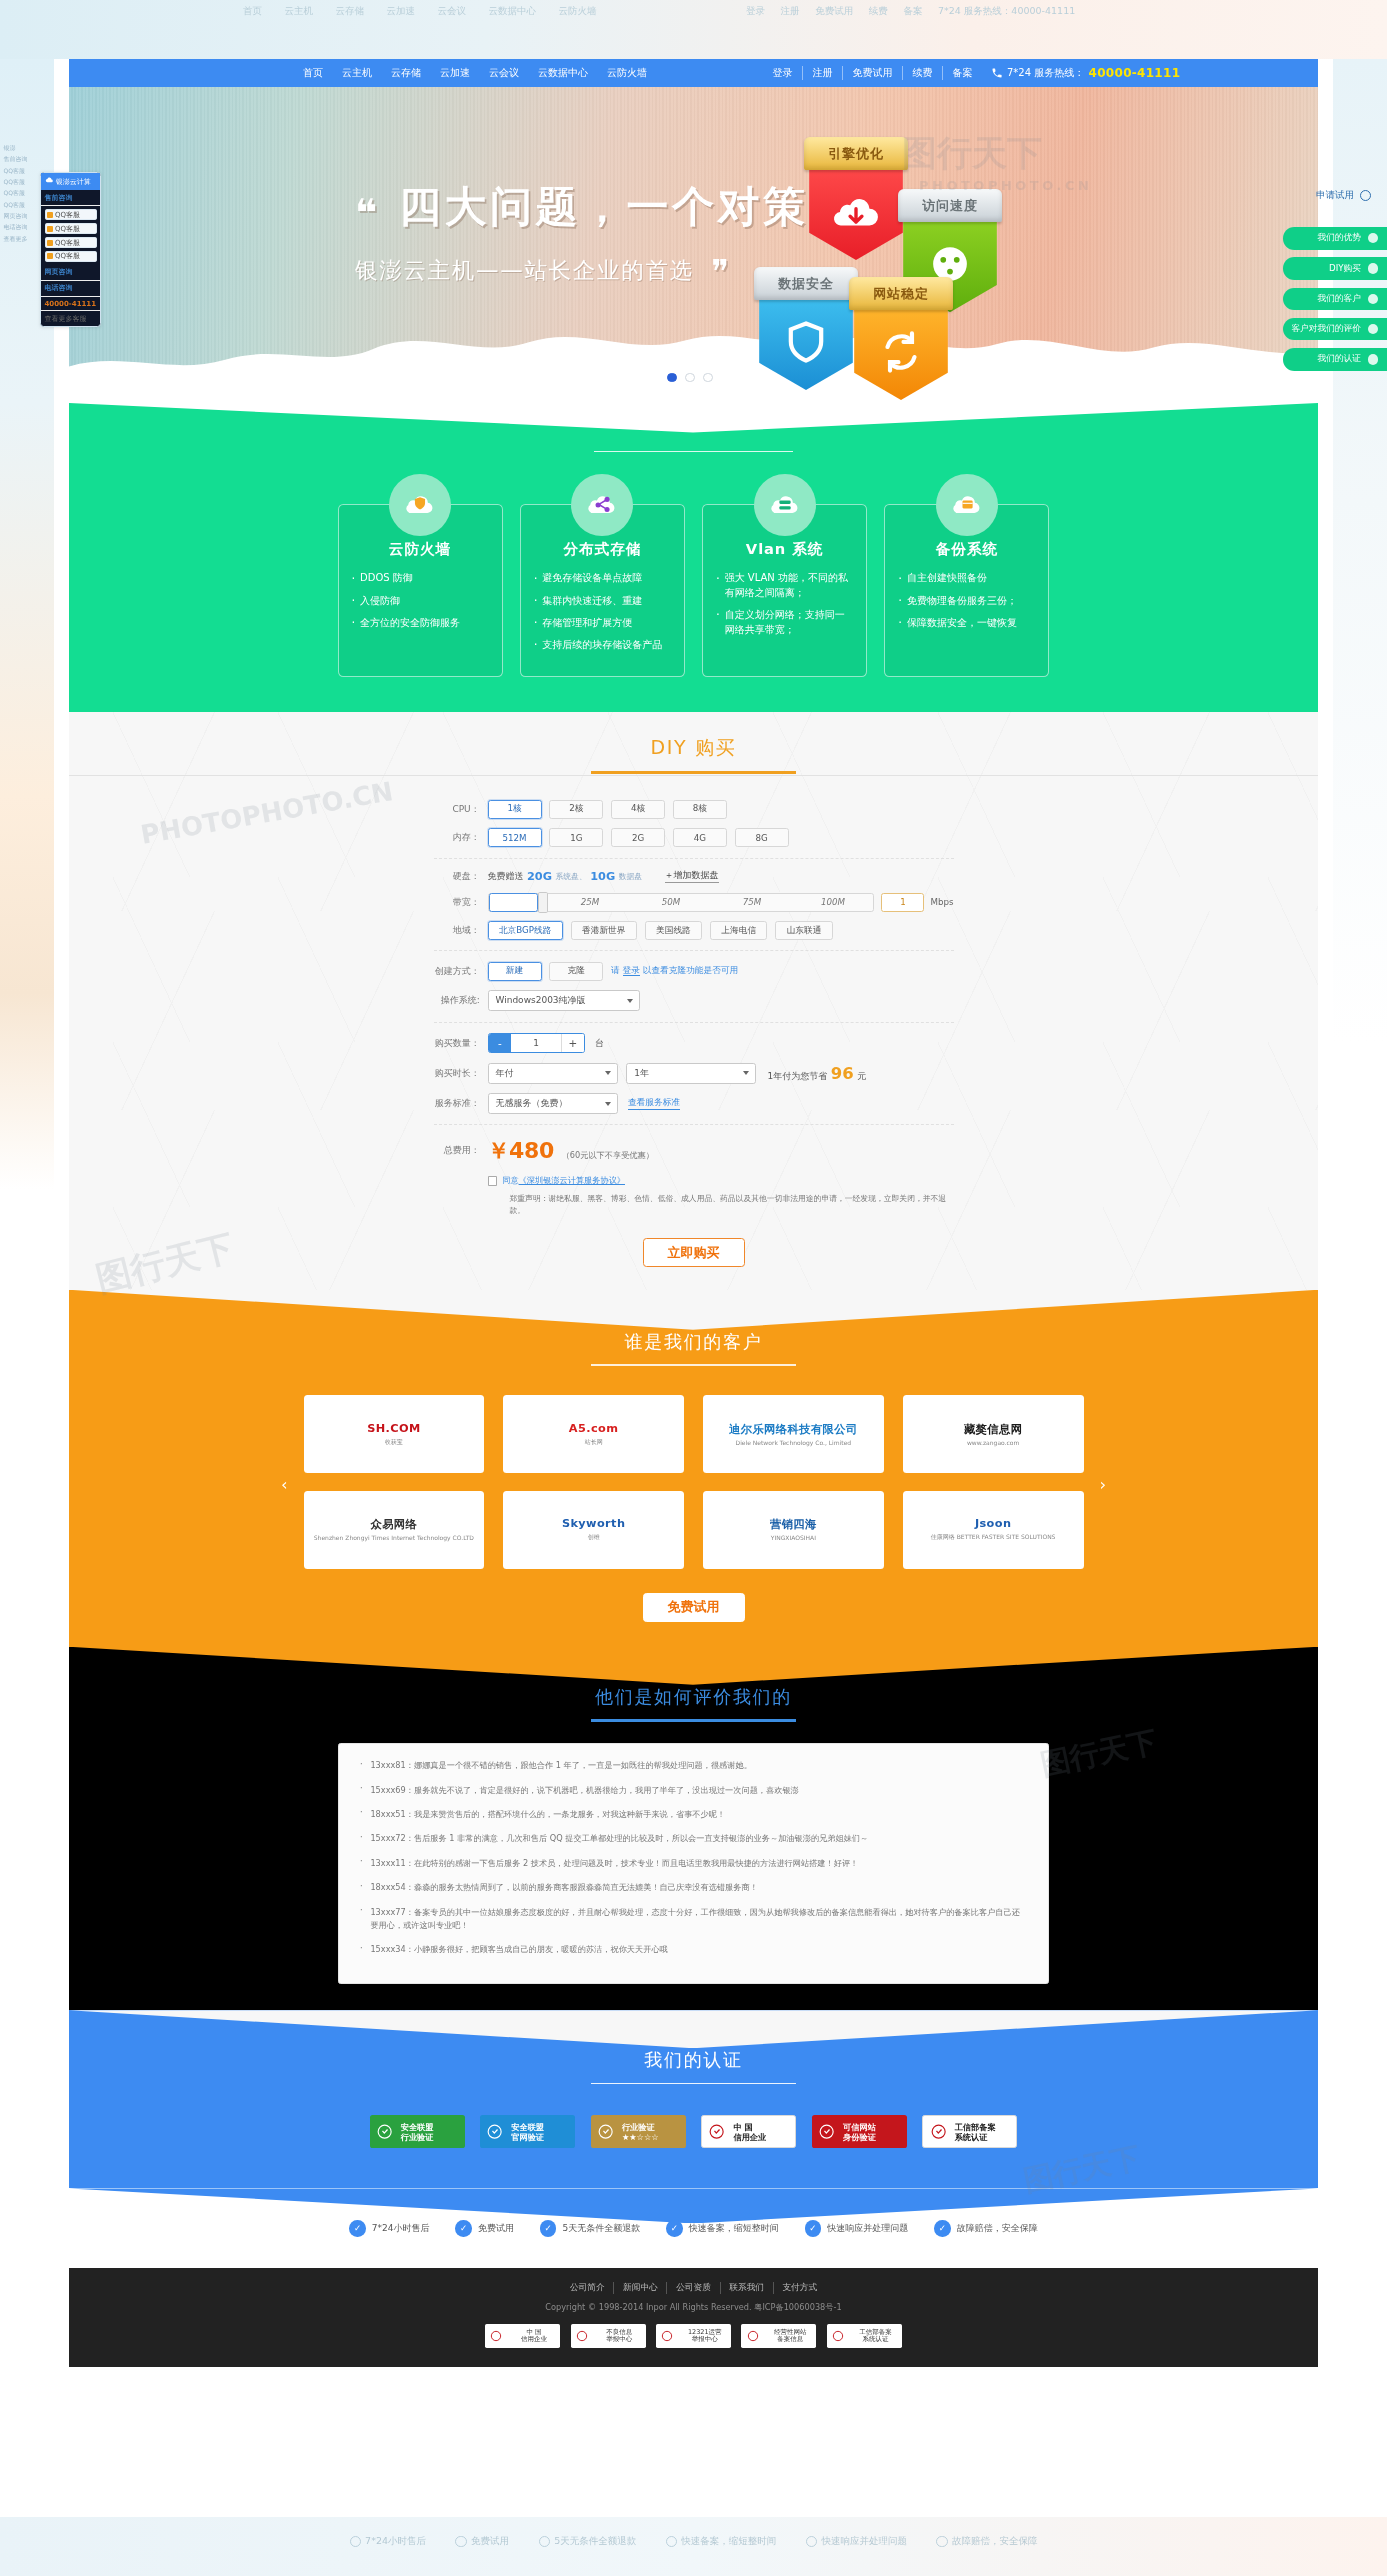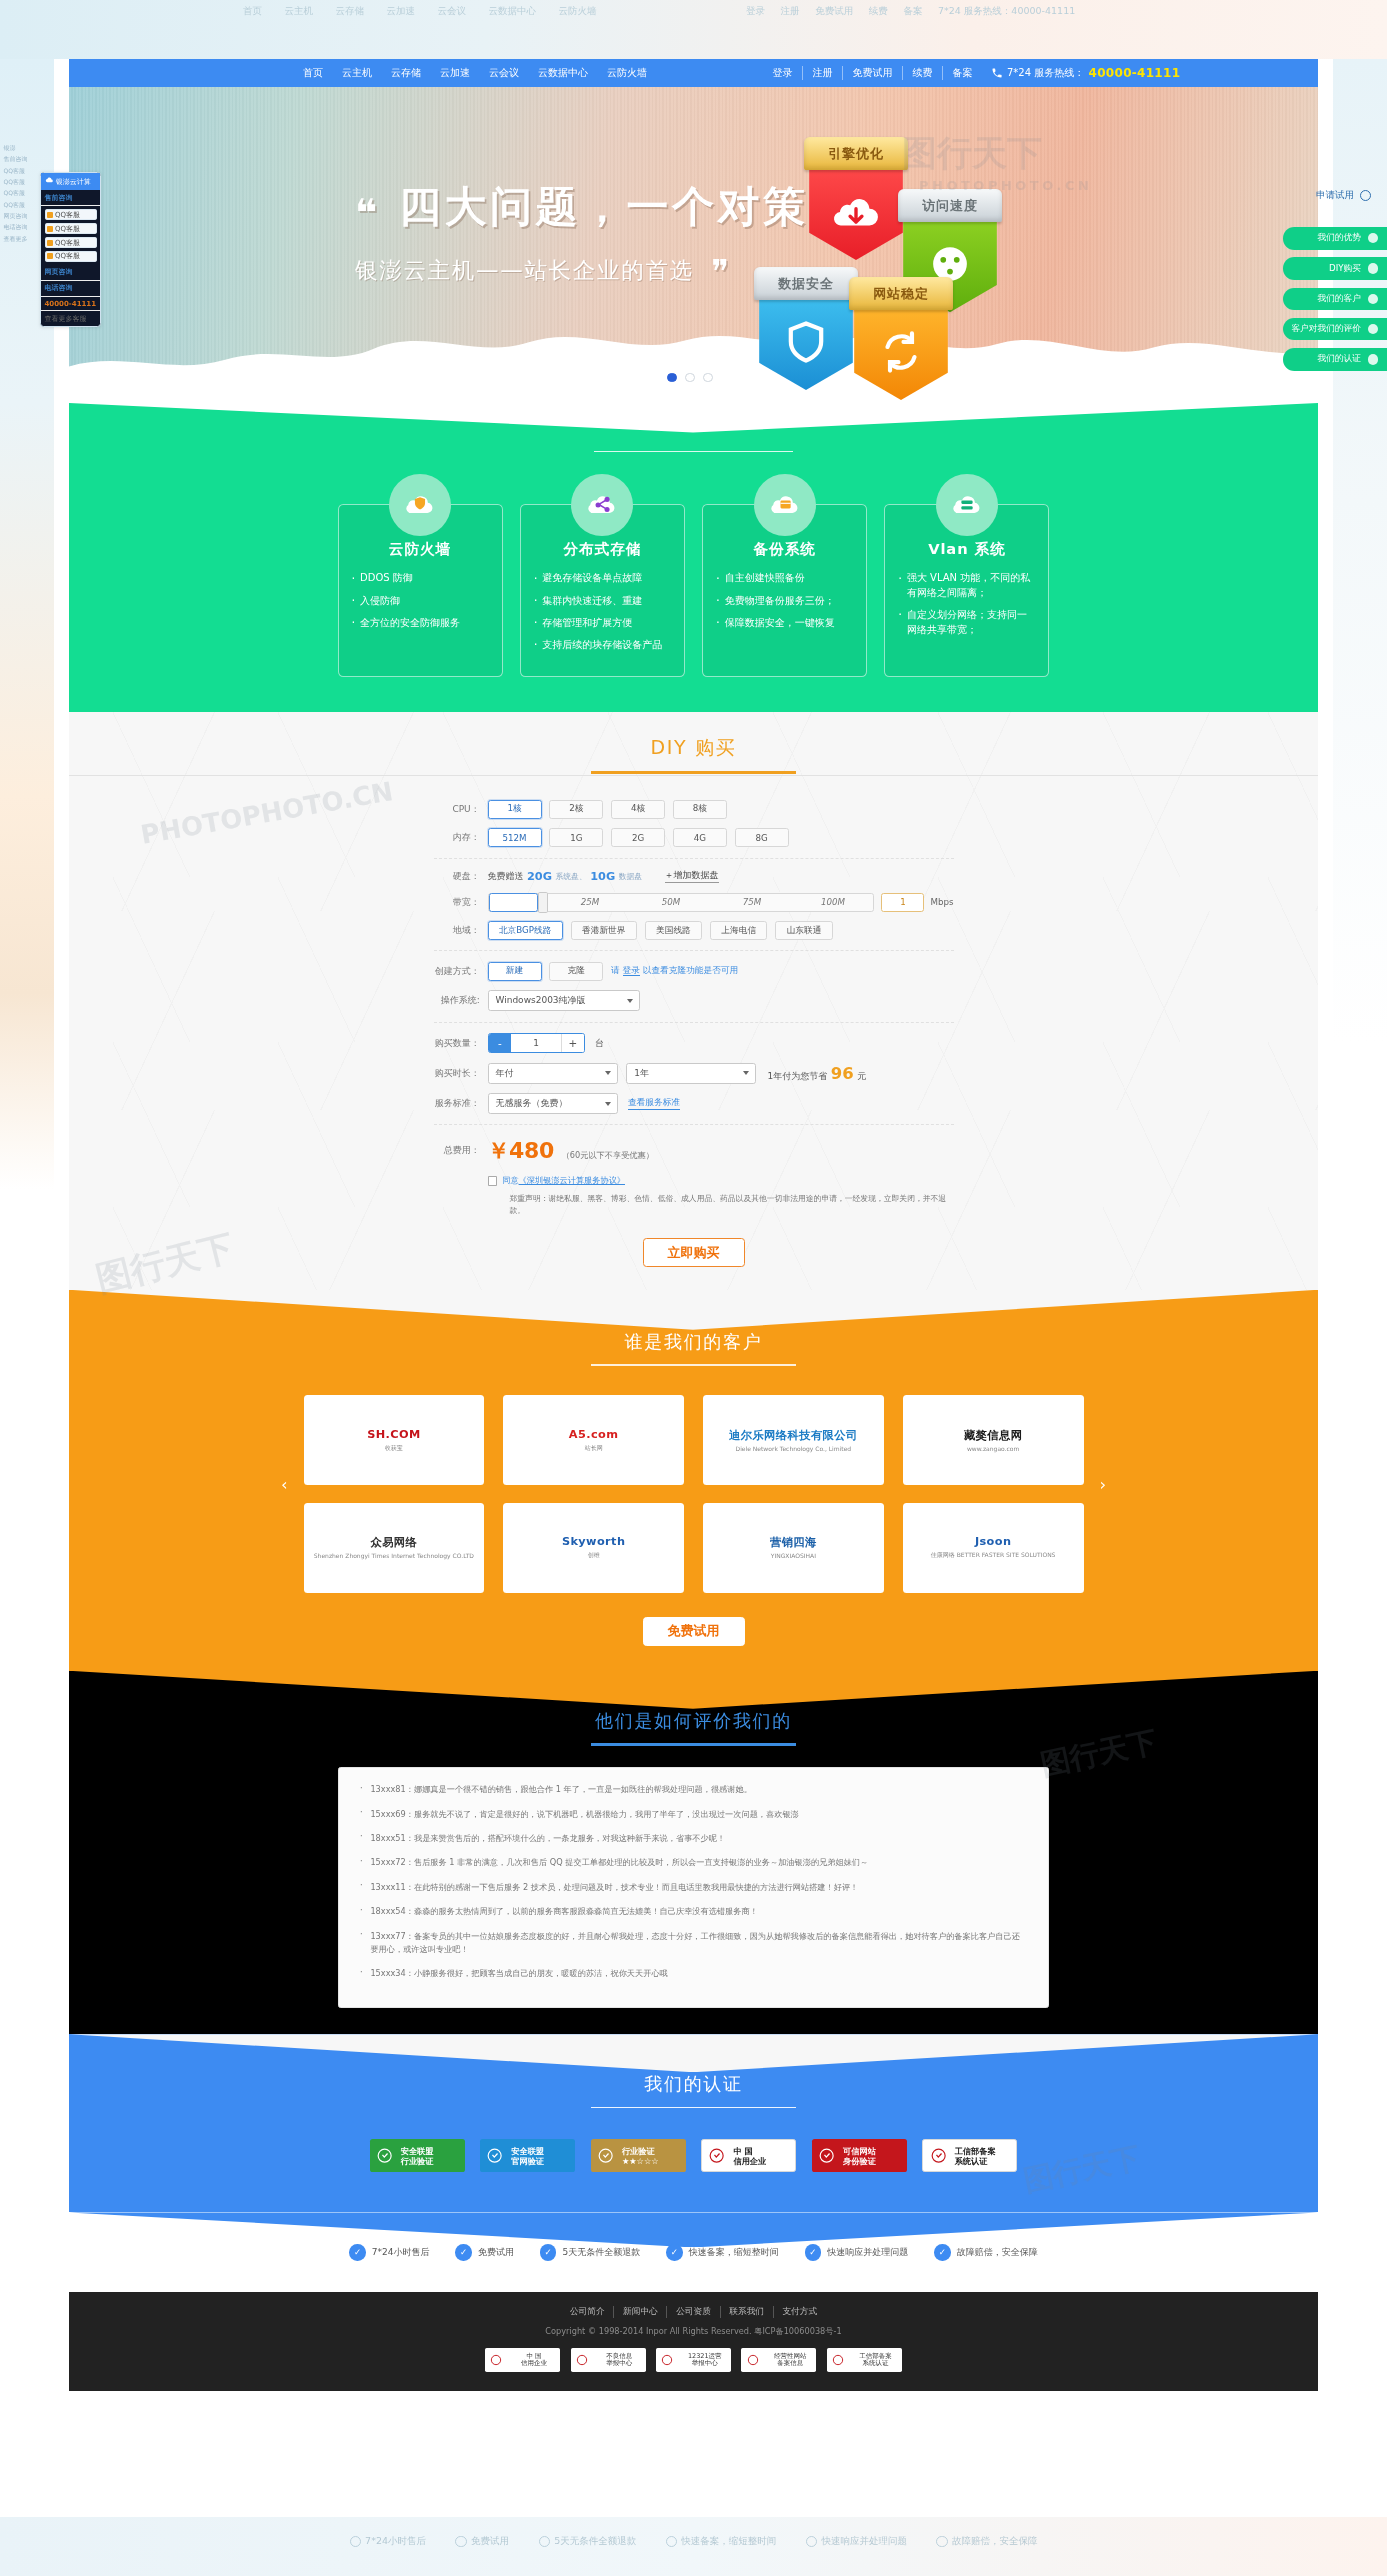--- a/index.html
+++ b/index.html
@@ -171,21 +171,21 @@
             background:#fff; color:#f0720c; font-size:13px; font-weight:bold;
             display:flex;align-items:center;justify-content:center; cursor:pointer; }
 
   
   .orange { position:relative; background:#f79c16; padding:0 0 21px; }
   .orange .ocut-top { height:40px; background:#f7f7f7;
       clip-path:polygon(0 0,1249px 0,1249px 0,624px 40px,0 0); }
   .orange .head .t { color:#fff; font-size:18px; letter-spacing:1.7px; text-align:center; }
   .orange .head .rule { width:205px;height:1.7px;background:#fff; margin:10.4px auto 0; opacity:.85;}
   .logos { width:780px; margin:29.5px auto 0; display:grid; grid-template-columns:repeat(4,1fr); gap:17.3px 19px; }
-  .logo { height:90px; background:#fff; border-radius:3.5px; display:flex;align-items:center;justify-content:center;
+  .logo { height:78px; background:#fff; border-radius:3.5px; display:flex;align-items:center;justify-content:center;
           overflow:hidden; position:relative; }
   .logo .cap { font-size:11.3px; font-weight:bold; letter-spacing:0.4px; text-align:center; line-height:1.2; }
   .logo .sub { font-size:6px; color:#888; margin-top:2.6px; }
   .freebtn { width:102px;height:29.5px;margin:24px auto 3.5px; border:0.9px solid #fff; border-radius:3.5px;
              background:#fff; color:#f0720c; font-size:13px; font-weight:bold;
              display:flex;align-items:center;justify-content:center; }
 
   
   .testi { position:relative; background:#000000; padding:0 0 26px; }
   .testi .tcut { height:38px; background:#f79c16;
@@ -476,43 +476,43 @@
               <li>避免存储设备单点故障</li>
               <li>集群内快速迁移、重建</li>
               <li>存储管理和扩展方便</li>
               <li>支持后续的块存储设备产品</li>
             </ul>
           </div>
           <div class="card">
             <div class="circ">
               <svg viewBox="0 0 64 64">
                 <path d="M46 28a12 12 0 00-23-4 9 9 0 00-12 8 8 8 0 002 14h31a9 9 0 002-18z" fill="#fff"></path>
+                <rect x="22" y="24" width="20" height="6" rx="2" fill="#13b07a"></rect>
+                <rect x="22" y="34" width="20" height="6" rx="2" fill="#13b07a"></rect>
+              </svg>
+            </div>
+            <h4>Vlan 系统</h4>
+            <ul>
+              <li>强大 VLAN 功能，不同的私有网络之间隔离；</li>
+              <li>自定义划分网络；支持同一网络共享带宽；</li>
+            </ul>
+          </div>
+          <div class="card">
+            <div class="circ">
+              <svg viewBox="0 0 64 64">
+                <path d="M46 28a12 12 0 00-23-4 9 9 0 00-12 8 8 8 0 002 14h31a9 9 0 002-18z" fill="#fff"></path>
                 <rect x="24" y="24" width="18" height="14" rx="2" fill="#f6a623"></rect>
                 <path d="M24 29h18" stroke="#fff" stroke-width="2"></path>
               </svg>
             </div>
             <h4>备份系统</h4>
             <ul>
               <li>自主创建快照备份</li>
               <li>免费物理备份服务三份；</li>
               <li>保障数据安全，一键恢复</li>
-            </ul>
-          </div>
-          <div class="card">
-            <div class="circ">
-              <svg viewBox="0 0 64 64">
-                <path d="M46 28a12 12 0 00-23-4 9 9 0 00-12 8 8 8 0 002 14h31a9 9 0 002-18z" fill="#fff"></path>
-                <rect x="22" y="24" width="20" height="6" rx="2" fill="#13b07a"></rect>
-                <rect x="22" y="34" width="20" height="6" rx="2" fill="#13b07a"></rect>
-              </svg>
-            </div>
-            <h4>Vlan 系统</h4>
-            <ul>
-              <li>强大 VLAN 功能，不同的私有网络之间隔离；</li>
-              <li>自定义划分网络；支持同一网络共享带宽；</li>
             </ul>
           </div>
         </div>
     </div>
 
     <div class="diy">
       <div class="pat"></div>
       <div class="diy-head">
         <div class="t">DIY 购买</div>
         <div class="hair"></div>

